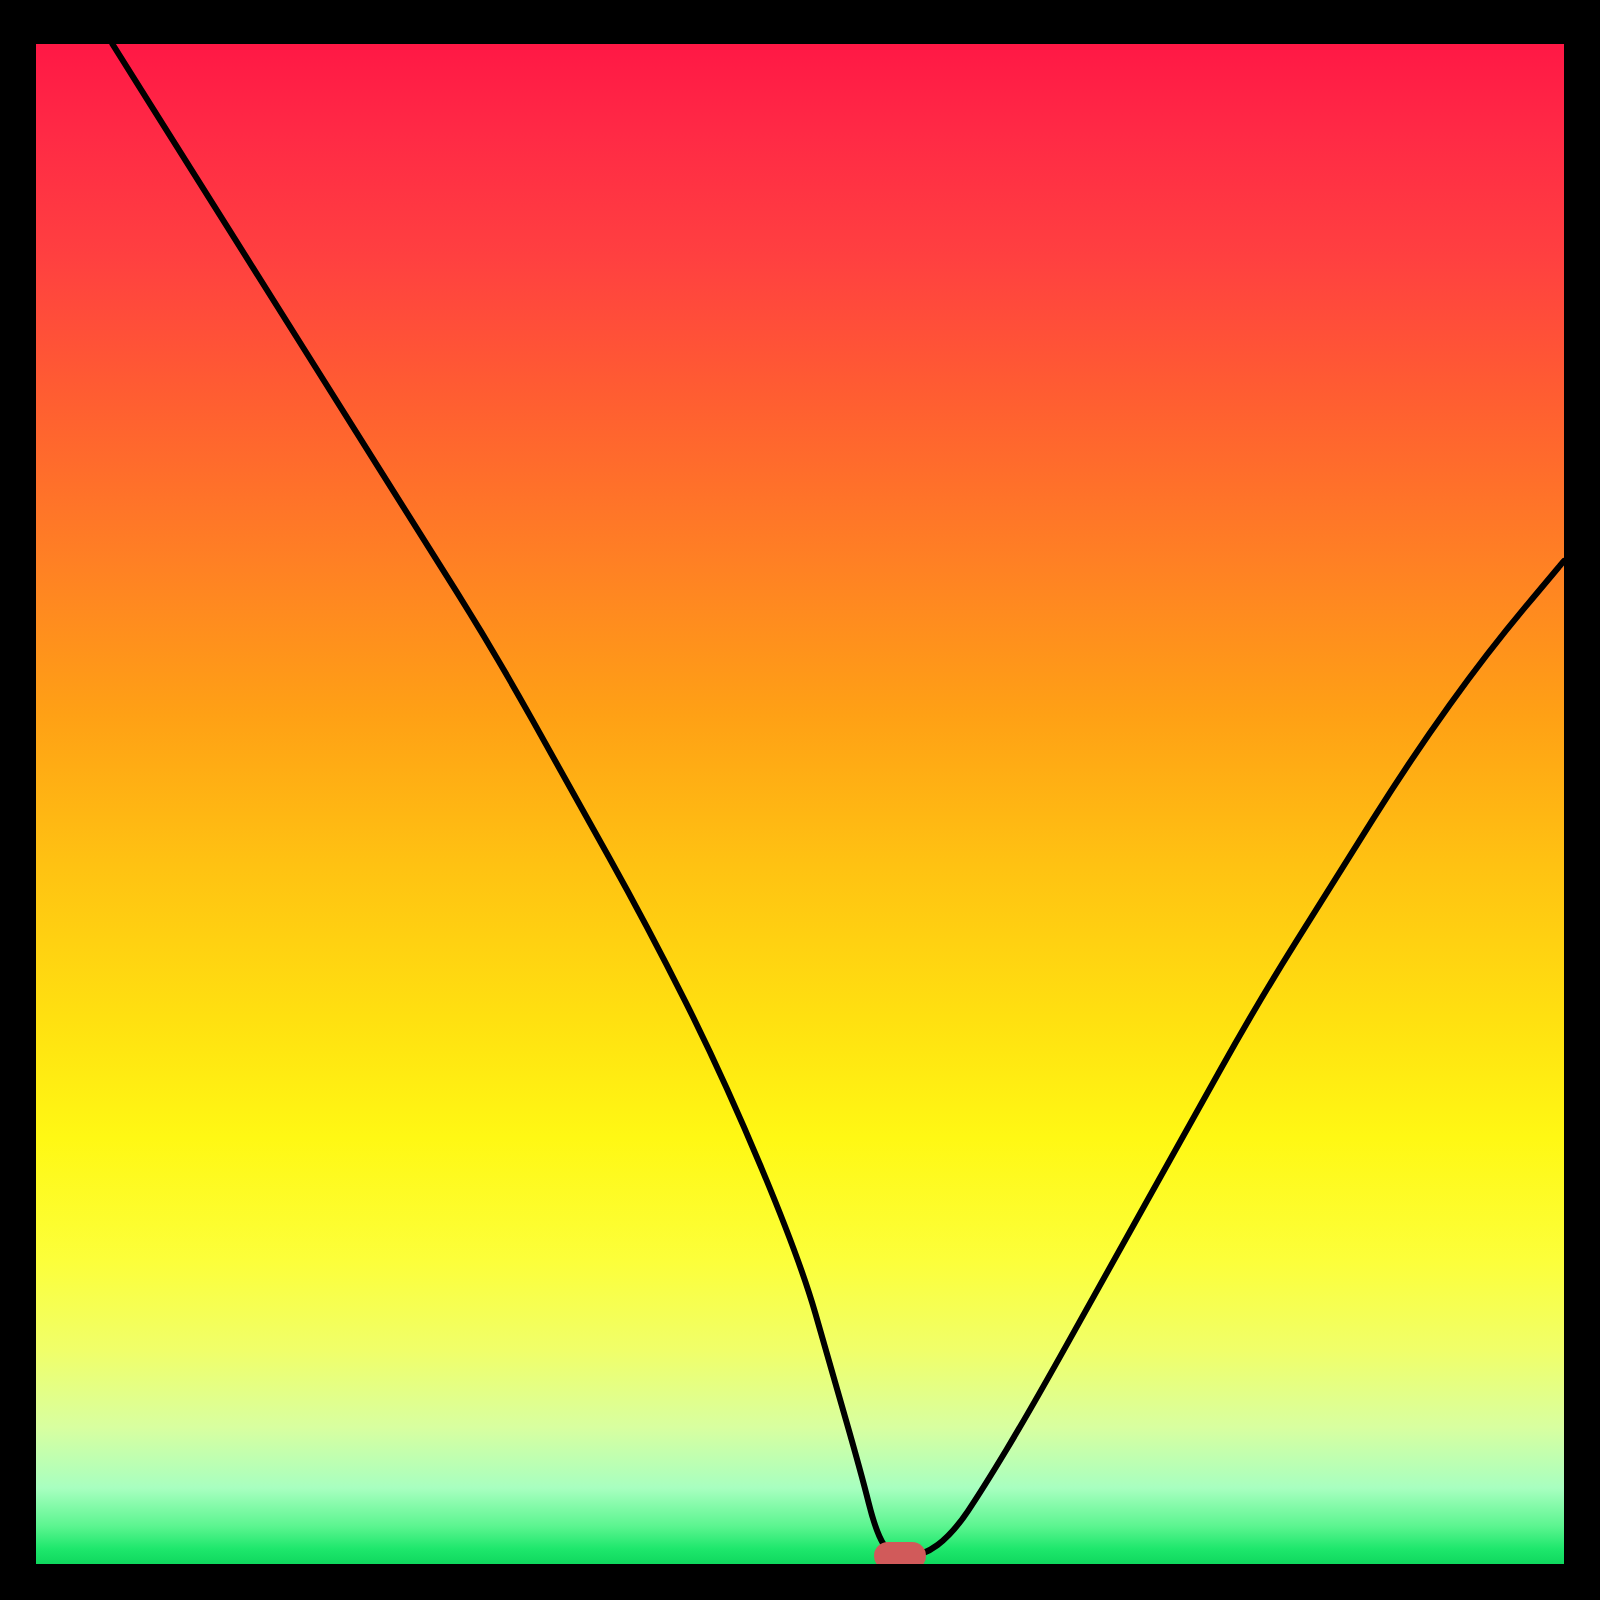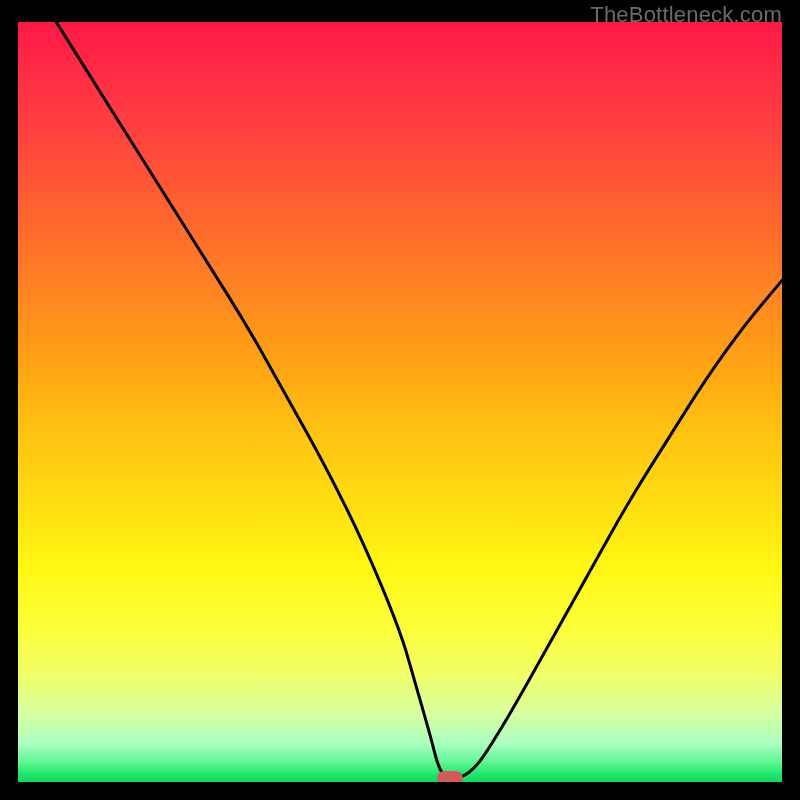--- a/index.html
+++ b/index.html
@@ -72,21 +72,20 @@
     height: 14px;
     background: #d15a5a;
     border-radius: 7px;
     transform: translate(-50%, -50%);
   }
 </style>
 </head>
 <body>
 
 <div class="frame">
-  <div class="watermark">TheBottleneck.com</div>
 
   <div class="plot-area">
     <div class="gradient"></div>
 
     <svg class="curve" viewBox="0 0 764 760" preserveAspectRatio="none">
       <path id="curve-path" d="M 38.20 0.00 Q 38.20 0.00 57.30 30.40 Q 76.40 60.80 95.50 91.20 Q 114.60 121.60 133.70 152.00 Q 152.80 182.40 171.90 212.80 Q 191.00 243.20 210.10 273.60 Q 229.20 304.00 248.30 338.20 Q 267.40 372.40 286.50 406.60 Q 305.60 440.80 324.70 478.80 Q 343.80 516.80 362.90 562.40 Q 382.00 608.00 389.64 634.60 Q 397.28 661.20 404.92 687.80 Q 412.56 714.40 416.38 729.60 Q 420.20 744.80 424.02 750.50 Q 427.84 756.20 435.48 756.20 Q 443.12 756.20 450.76 750.50 Q 458.40 744.80 466.04 733.40 Q 473.68 722.00 485.14 703.00 Q 496.60 684.00 515.70 649.80 Q 534.80 615.60 553.90 581.40 Q 573.00 547.20 592.10 513.00 Q 611.20 478.80 630.30 448.40 Q 649.40 418.00 668.50 387.60 Q 687.60 357.20 706.70 330.60 Q 725.80 304.00 744.90 281.20 T 764.00 258.40" fill="none" stroke="#000" stroke-width="3" stroke-linejoin="round" stroke-linecap="round"></path>
     </svg>
 
     <div class="marker" id="marker" style="left: 431.66px; top: 756.2px;"></div>
   </div>

